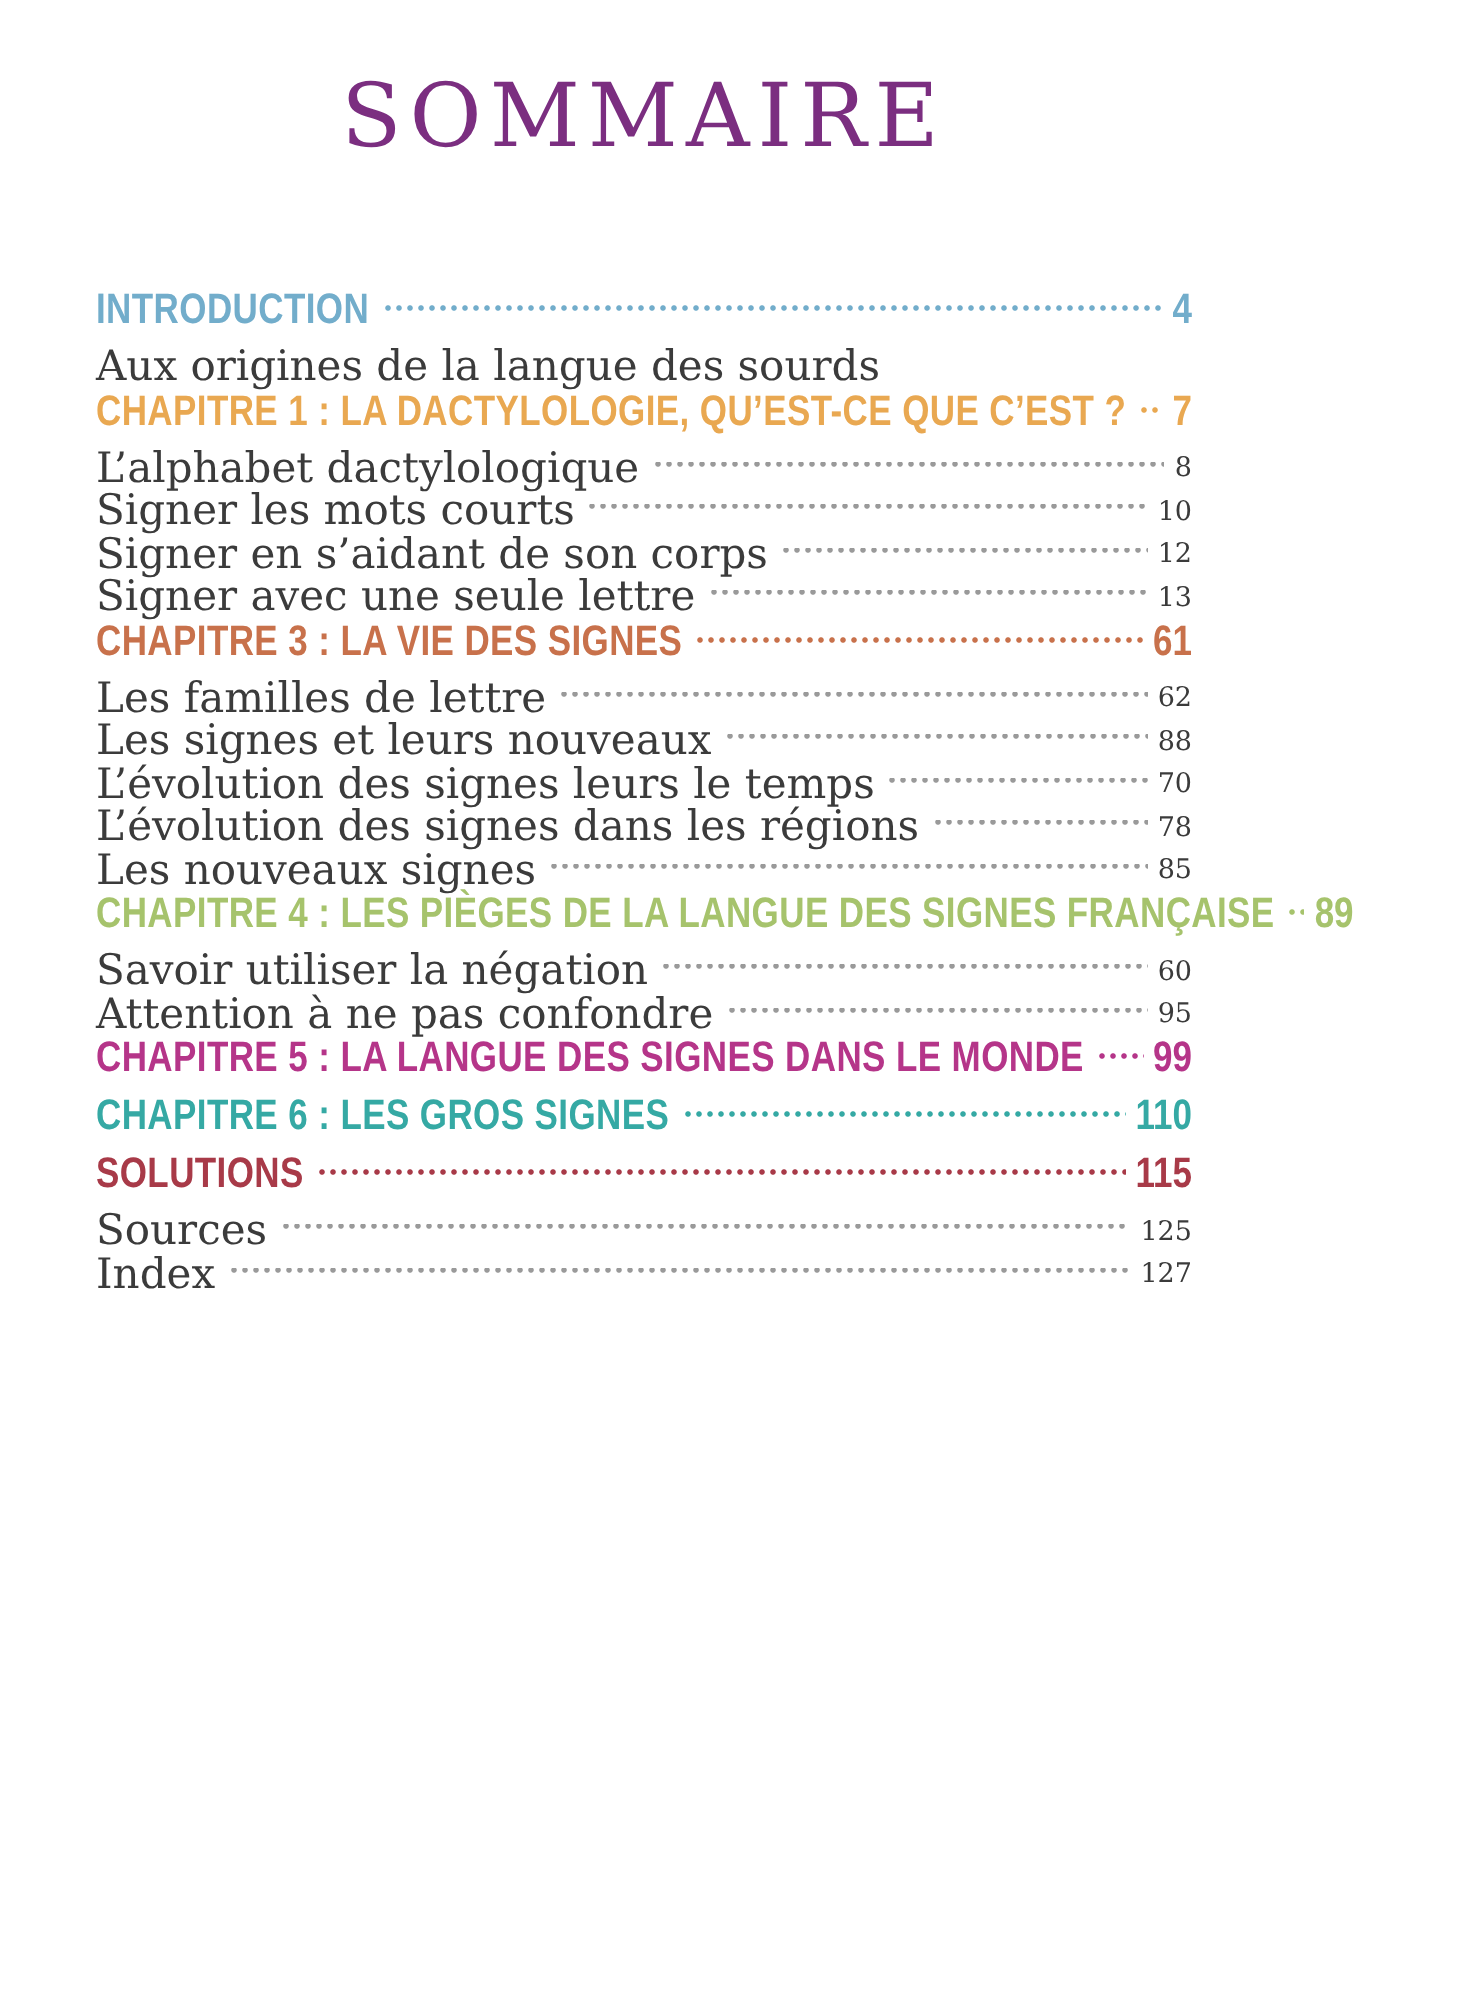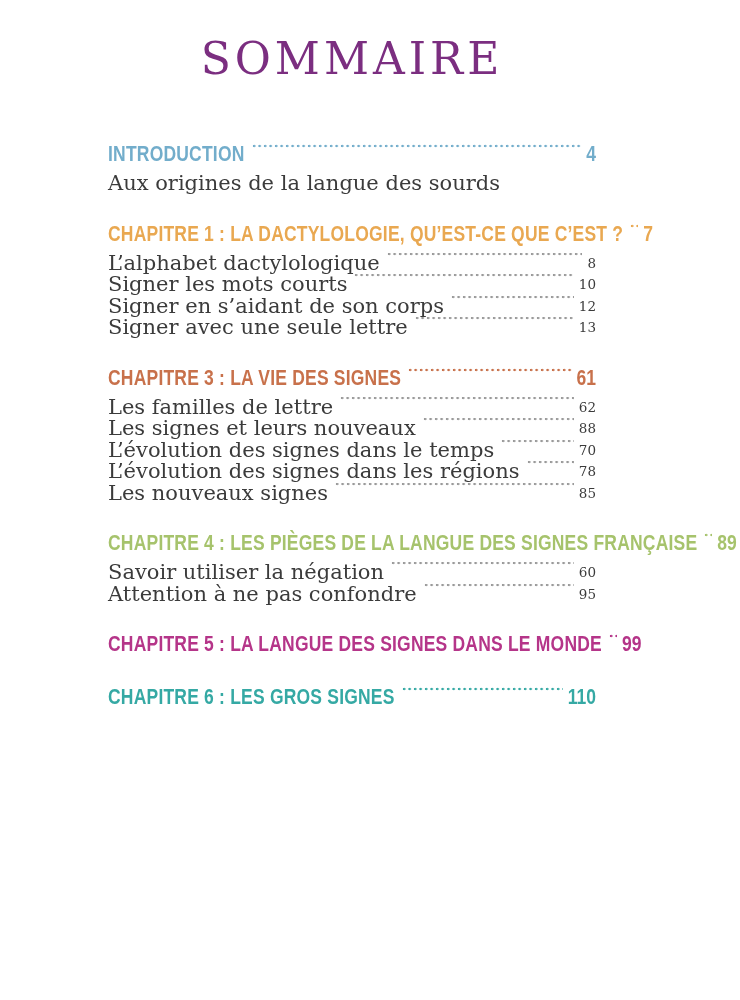--- a/index.html
+++ b/index.html
@@ -4,36 +4,36 @@
 <style>
   html,body{margin:0;padding:0;}
   body{
     width:740px;height:1000px;overflow:hidden;
     background:#ffffff;
     font-family:"Liberation Sans",sans-serif;
   }
   .page{
     box-sizing:border-box;
     width:676px;height:1000px;
-    padding:34px 80px 0 108px;
+    padding:34px 80px 0 48px;
     background:var(--bg,#ffffff);
   }
   h1{
     margin:0 0 60px 0;
     text-align:center;
     font-family:"DejaVu Serif",serif;
     font-weight:normal;
     font-size:44px;
     line-height:50px;
     letter-spacing:4px;
     color:var(--title-c,#7b2e80);
   }
-  .section{margin-top:29px;}
+  .section{}
   #toc > .section:first-child{margin-top:0;}
-  .row{display:flex;align-items:flex-start;}
+  .row{display:flex;align-items:center;}
   .head-row{margin-bottom:5px;}
   .head-label{
     display:inline-block;
     font-family:"Liberation Sans",sans-serif;
     font-weight:bold;
     font-size:17.5px;
     line-height:24px;
     letter-spacing:0.2px;
     white-space:nowrap;
     color:var(--c);
@@ -146,21 +146,21 @@
     <span class="item-page">62</span>
   </div>
 
   <div class="row item-row">
     <span class="item-label">Les signes et leurs nouveaux</span>
     <span class="leader"></span>
     <span class="item-page">88</span>
   </div>
 
   <div class="row item-row">
-    <span class="item-label">L’évolution des signes dans le temps</span>
+    <span class="item-label">L’évolution des signes leurs le temps</span>
     <span class="leader"></span>
     <span class="item-page">70</span>
   </div>
 
   <div class="row item-row">
     <span class="item-label">L’évolution des signes dans les régions</span>
     <span class="leader"></span>
     <span class="item-page">78</span>
   </div>
 
@@ -204,14 +204,34 @@
 
   <div class="section" style="--c: #35a9a4;">
     <div class="row head-row">
       <span class="head-label">CHAPITRE 6 : LES GROS SIGNES</span>
       <span class="leader"></span>
       <span class="head-page">110</span>
     </div>
     <div class="items"></div>
   </div>
 
+  <div class="section" style="--c: #a83a48;">
+    <div class="row head-row">
+      <span class="head-label">SOLUTIONS</span>
+      <span class="leader"></span>
+      <span class="head-page">115</span>
+    </div>
+    <div class="items">
+  <div class="row item-row">
+    <span class="item-label">Sources</span>
+    <span class="leader"></span>
+    <span class="item-page">125</span>
+  </div>
+
+  <div class="row item-row">
+    <span class="item-label">Index</span>
+    <span class="leader"></span>
+    <span class="item-page">127</span>
+  </div>
+</div>
+  </div>
 </div>
 </div>
 
 </body></html>

